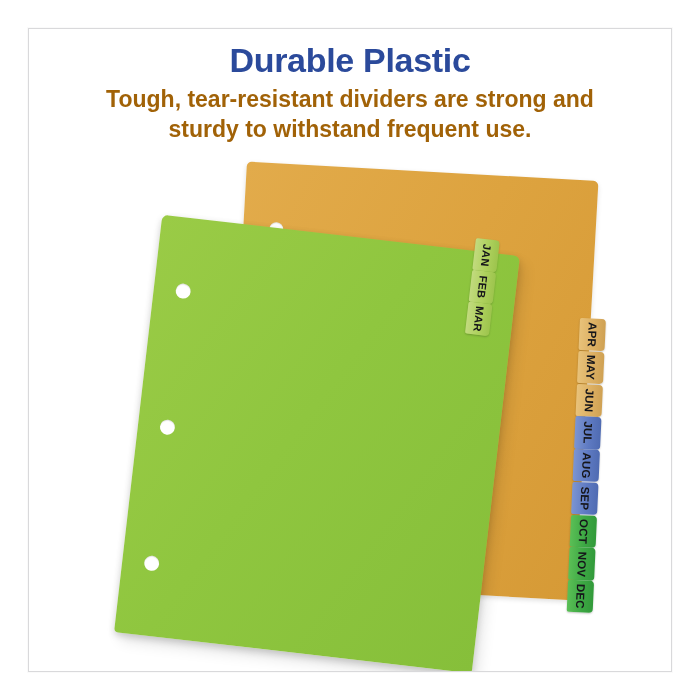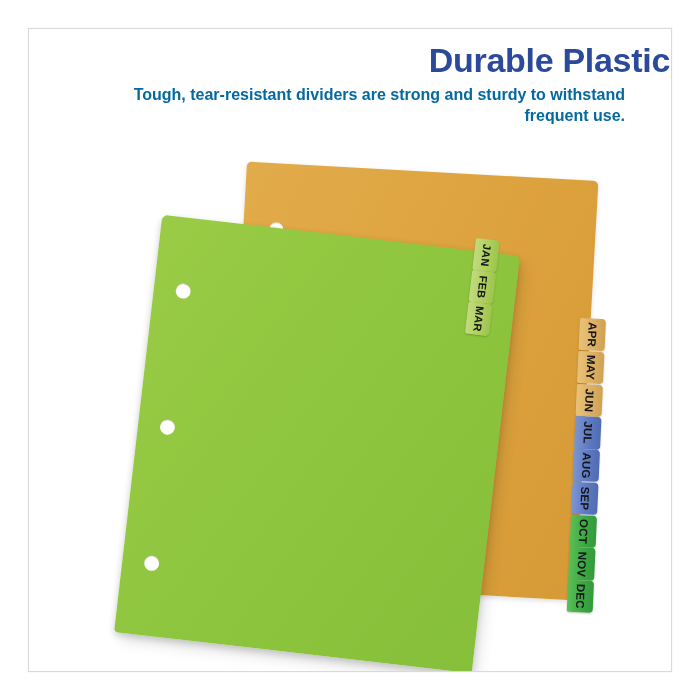--- a/index.html
+++ b/index.html
@@ -33,36 +33,36 @@
     box-shadow: 0 0 0 1px rgba(0,0,0,0.02);
     box-sizing: border-box;
   }
 
   
   #header-block {
     position: absolute;
     left: 30px;
     top: 42px;
     width: 640px;
-    text-align: right;
+    text-align: center;
     z-index: 40;
   }
   #headline {
     font-size: 34px;
     font-weight: bold;
     color: #2b4a9b;
     letter-spacing: -0.3px;
     line-height: 1.1;
     margin: 0 0 6px 0;
     font-family: "Liberation Sans", sans-serif;
   }
   #subhead {
-    font-size: 16px;
+    font-size: 23px;
     font-weight: bold;
-    color: #0369a1;
+    color: #a16207;
     line-height: 1.28;
     margin: 0;
     padding: 0 45px;
     font-family: "Liberation Sans", sans-serif;
   }
 
   
   #photo {
     position: absolute;
     left: 29px;

